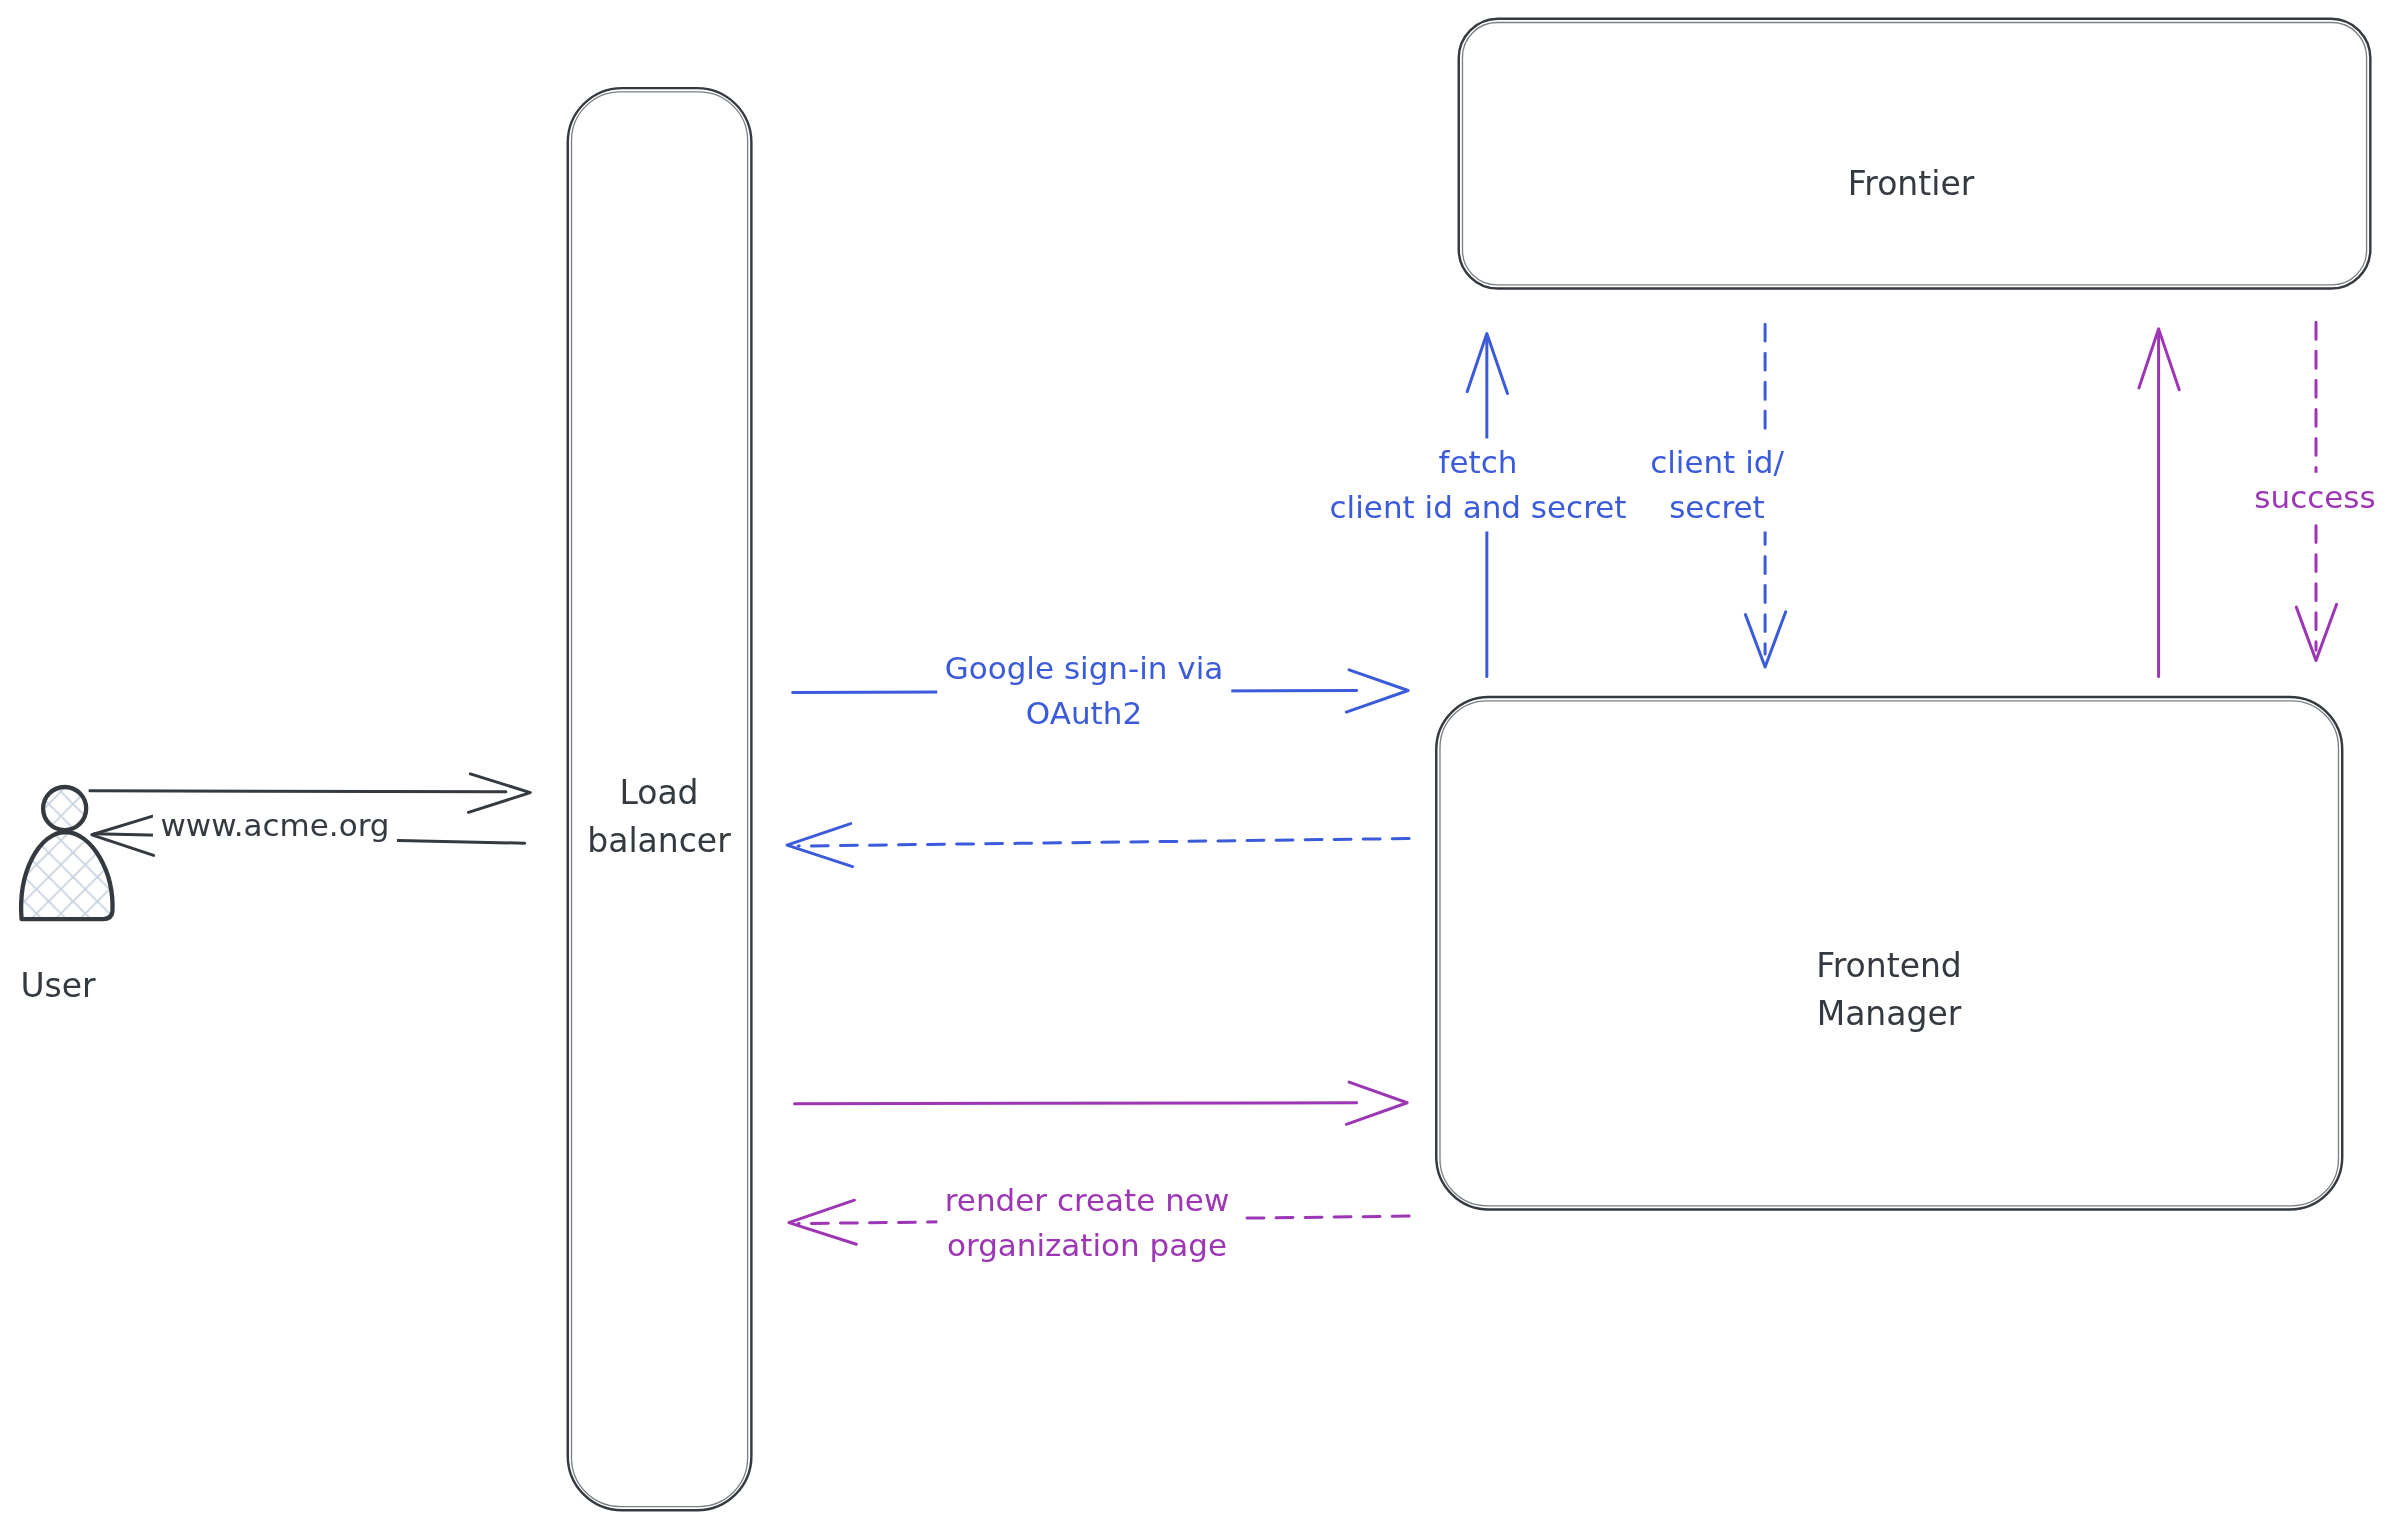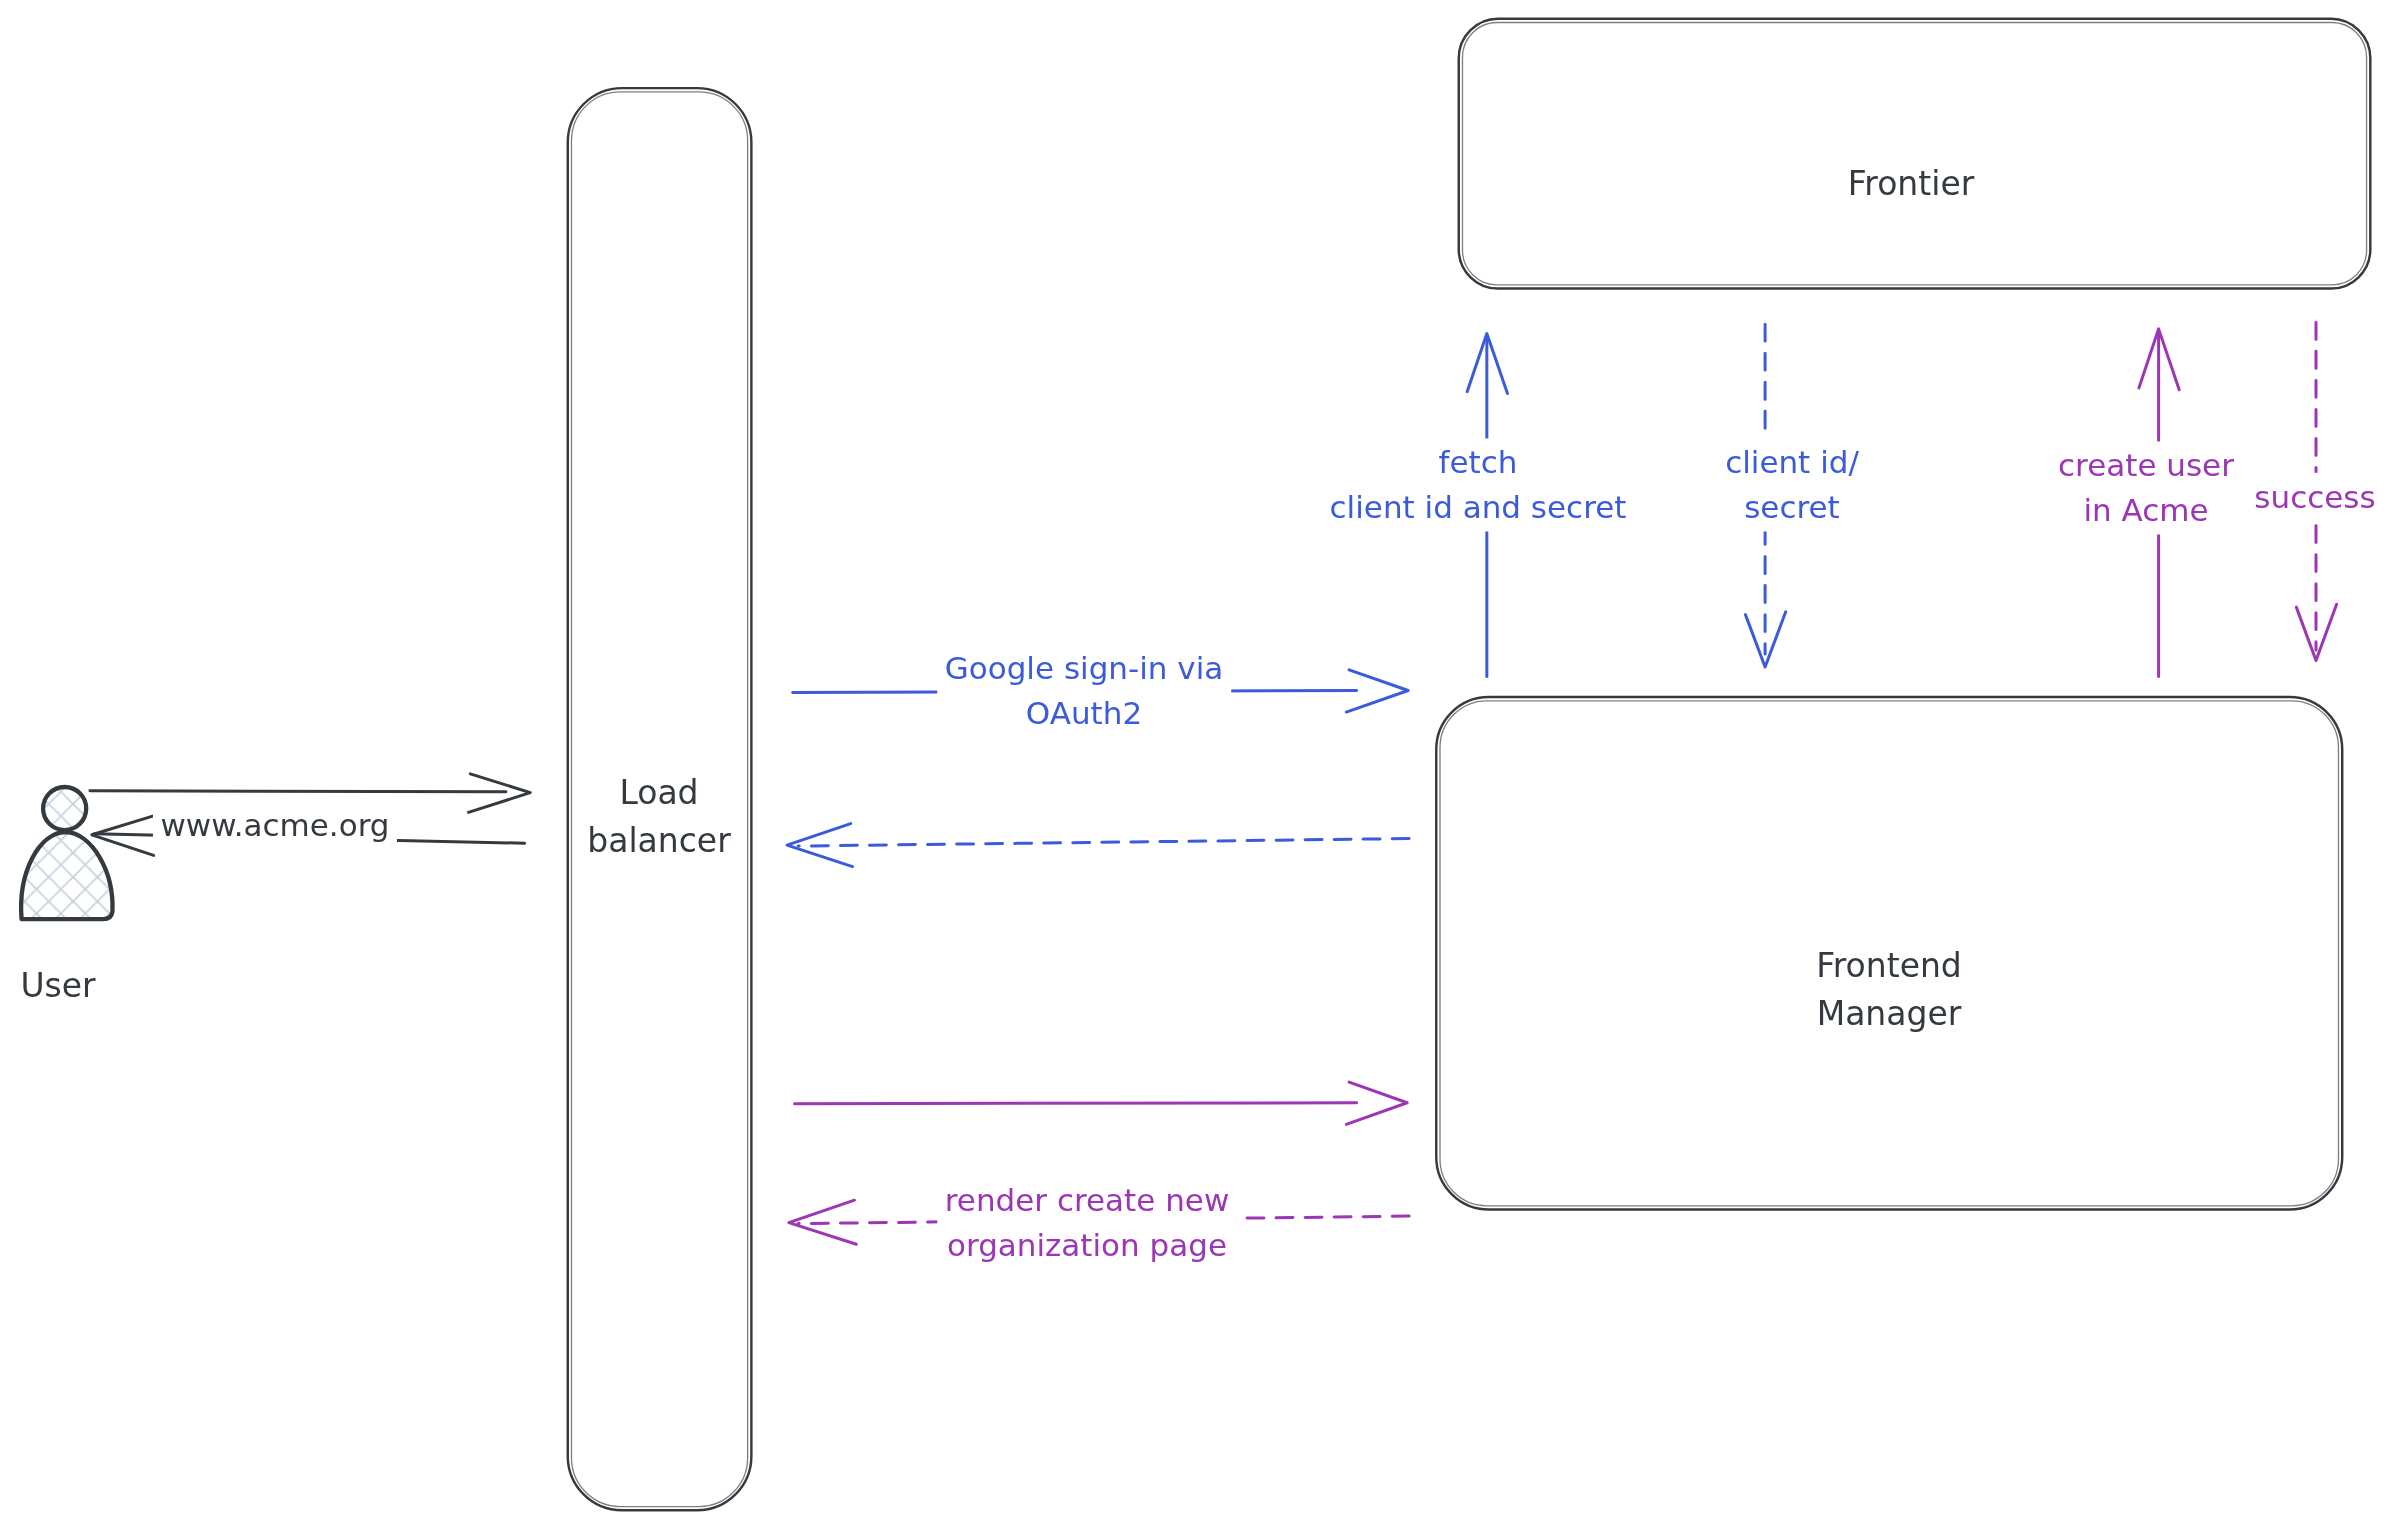--- a/index.html
+++ b/index.html
@@ -144,20 +144,18 @@
   <div class="lbl nobg node-lbl dark" style="left:1889px;top:958px;">Frontend
 Manager</div>
 
   <div class="lbl dark" style="left:275px; top:793px;">www.acme.org</div>
   <div class="lbl blue" style="left:1084px;top:691px;">Google sign-in via
 OAuth2</div>
   <div class="lbl purple" style="left:1087px;top:1223px;">render create new
 organization page</div>
   <div class="lbl blue" style="left:1478px;top:485px;">fetch
 client id and secret</div>
-  <div class="lbl blue" style="left:1792px;top:485px;">client id/
+  <div class="lbl blue" style="left:1717px;top:485px;">client id/
 secret</div>
-  <div class="lbl purple" style="left:2146px;top:488px;">create user
-in Acme</div>
   <div class="lbl purple" style="left:2315px;top:497px;">success</div>
 
 </div>
 
 
 </body></html>

